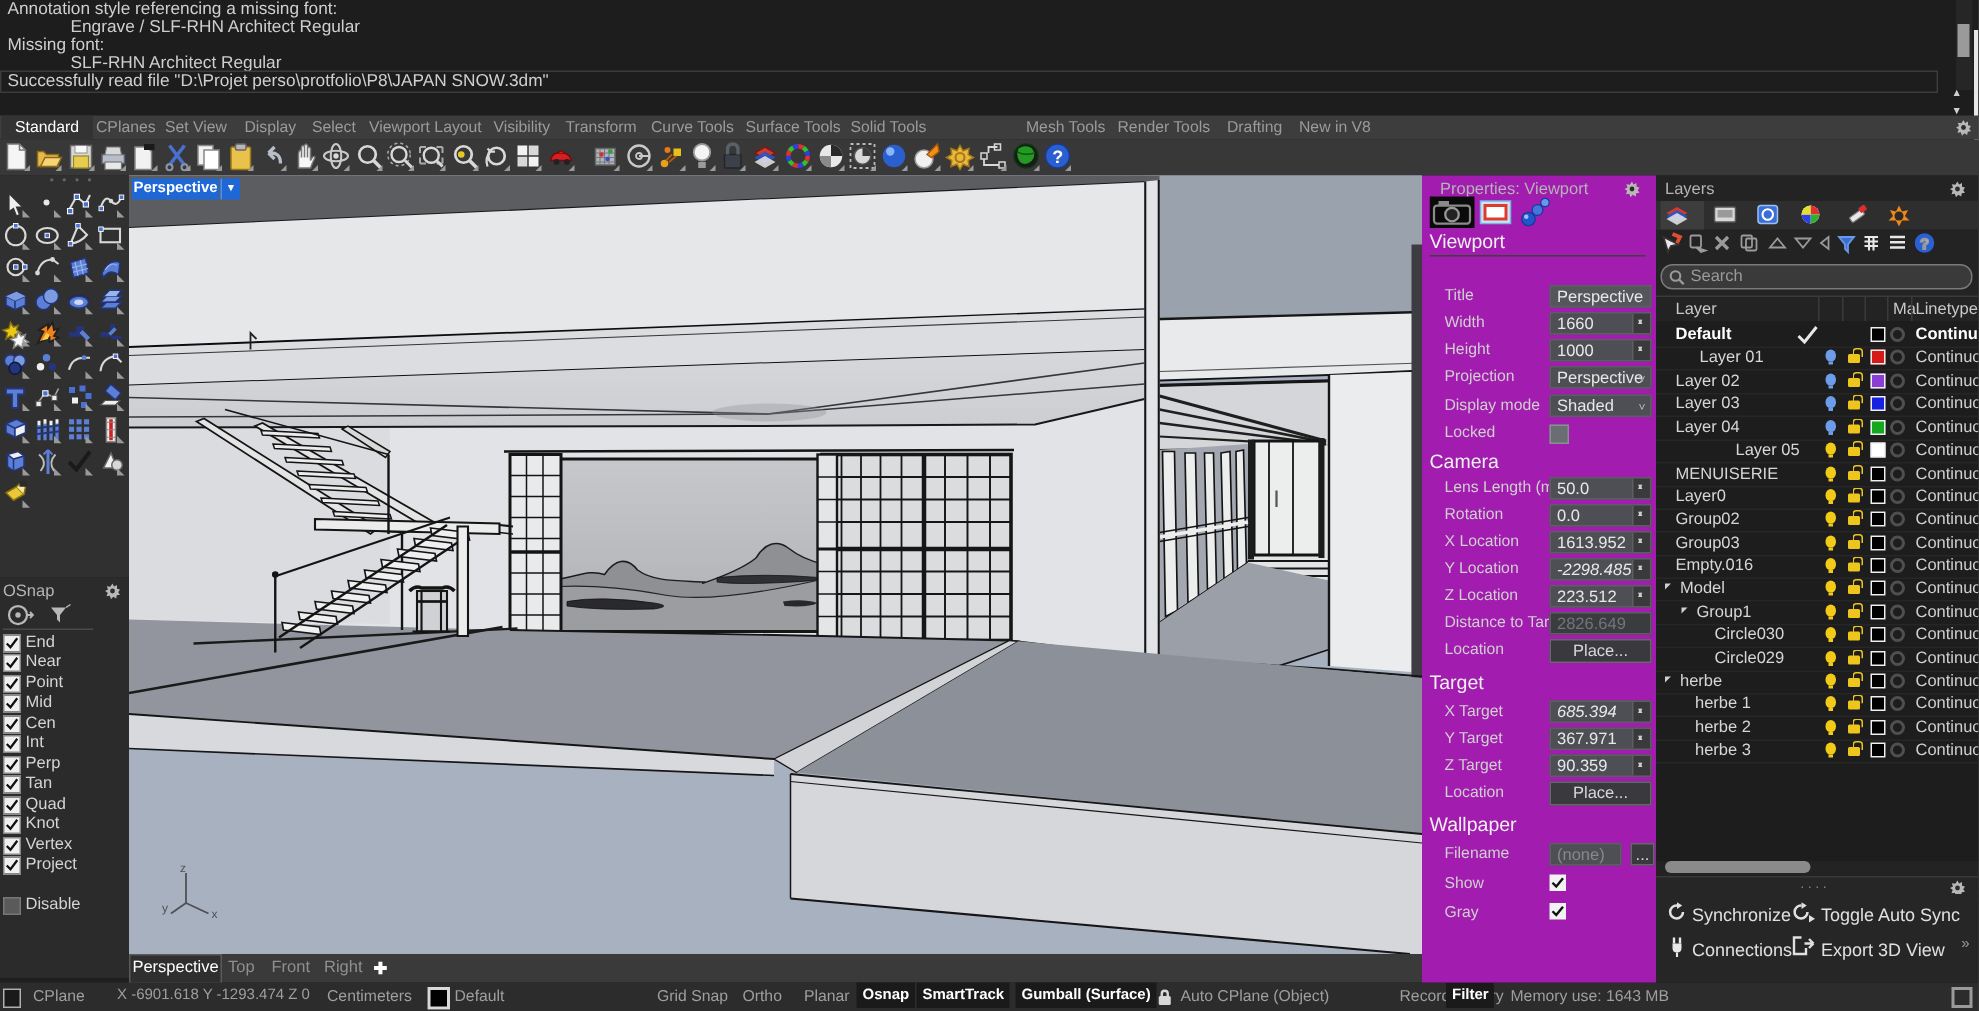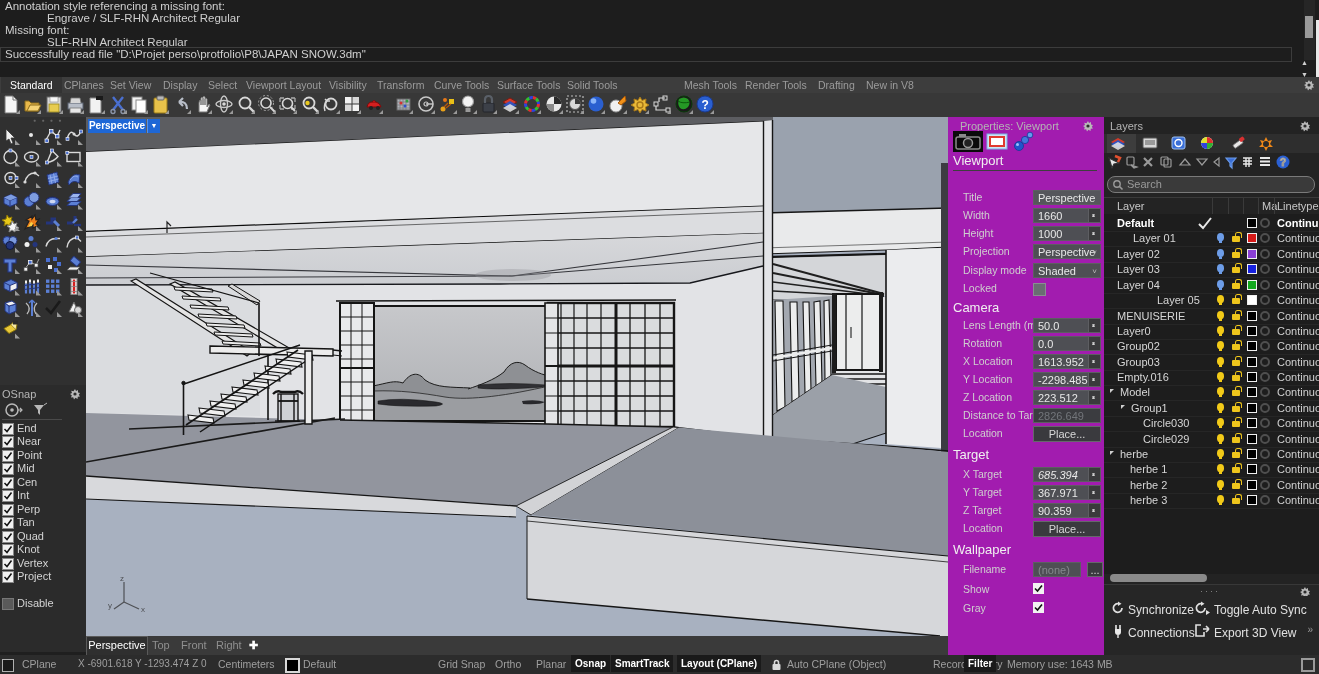--- a/index.html
+++ b/index.html
@@ -874,21 +874,21 @@
     <span style="left:22px;">CPlane</span>
     <span style="left:78px;font-size:10px;">X -6901.618 Y -1293.474 Z 0</span>
     <span style="left:218px;">Centimeters</span>
     <div style="position:absolute;left:285px;top:3px;width:11px;height:11px;border:2px solid #d8d8d8;background:#000;"></div>
     <span style="left:303px;">Default</span>
     <span style="left:438px;">Grid Snap</span>
     <span style="left:495px;">Ortho</span>
     <span style="left:536px;">Planar</span>
     <span class="hl" style="left:571px;">Osnap</span>
     <span class="hl" style="left:611px;">SmartTrack</span>
-    <span class="hl" style="left:677px;">Layout (CPlane)</span>
+    <span class="hl" style="left:677px;">Gumball (Surface)</span>
     <svg style="position:absolute;left:771px;top:4px;" width="11" height="12" viewBox="0 0 11 12">
         <rect x="1.5" y="5" width="8" height="6" rx="1" fill="#d8d8d8"></rect>
         <path d="M3.5,5 V3.5 Q3.5,1.5 5.5,1.5 Q7.5,1.5 7.5,3.5 V5" fill="none" stroke="#d8d8d8" stroke-width="1.6"></path>
       </svg>
     <span style="left:787px;">Auto CPlane (Object)</span>
     <span style="left:933px;">Record History</span>
     <span class="hl" style="left:964px;">Filter</span>
     <span style="left:1007px;">Memory use: 1643 MB</span>
     <div style="position:absolute;left:1301px;top:3px;width:10px;height:10px;border:2px solid #9a9a9a;"></div>
   </div>
@@ -927,21 +927,21 @@
     <div class="lbl" style="top:165px;">Locked</div>
     <div style="position:absolute;left:85px;top:166px;width:11px;height:11px;background:#6a6d72;border:1px solid #8a8d92;"></div>
     <div class="sect" style="top:183px;">Camera</div>
     <div class="lbl" style="top:202px;">Lens Length (mr</div>
     <div class="fld" style="top:201px;">50.0<div class="sp"></div></div>
     <div class="lbl" style="top:220px;">Rotation</div>
     <div class="fld" style="top:219px;">0.0<div class="sp"></div></div>
     <div class="lbl" style="top:238px;">X Location</div>
     <div class="fld" style="top:237px;">1613.952<div class="sp"></div></div>
     <div class="lbl" style="top:256px;">Y Location</div>
-    <div class="fld" style="top:255px;">-2298.485<div class="sp"></div></div>
+    <div class="fld" style="top:255px;font-style:italic;">-2298.485<div class="sp"></div></div>
     <div class="lbl" style="top:274px;">Z Location</div>
     <div class="fld" style="top:273px;">223.512<div class="sp"></div></div>
     <div class="lbl" style="top:292px;">Distance to Targ</div>
     <div class="fld" style="top:291px;color:#72757a;background:#3b3c40;">2826.649</div>
     <div class="lbl" style="top:310px;">Location</div>
     <div class="btn" style="top:309px;">Place...</div>
     <div class="sect" style="top:330px;">Target</div>
     <div class="lbl" style="top:351px;">X Target</div>
     <div class="fld" style="top:350px;font-style:italic;">685.394<div class="sp"></div></div>
     <div class="lbl" style="top:369px;">Y Target</div>

